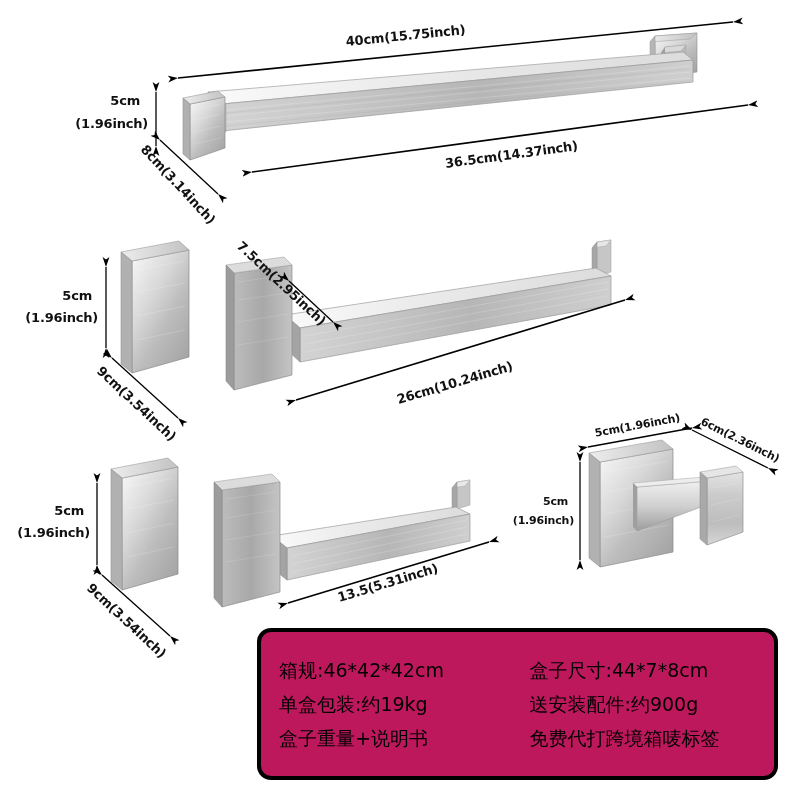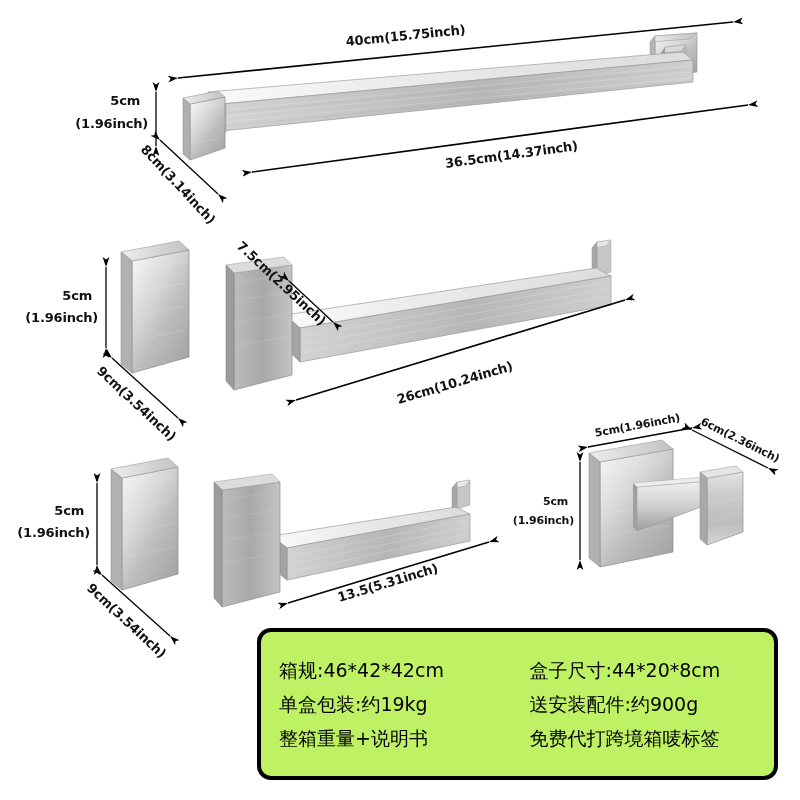--- a/index.html
+++ b/index.html
@@ -47,21 +47,21 @@
   }
   
   #info-box {
     position: absolute;
     left: 257px;
     top: 628px;
     width: 521px;
     height: 152px;
     border: 4px solid #000000;
     border-radius: 14px;
-    background: #bef264;
+    background: #be185d;
     box-sizing: border-box;
     display: flex;
     align-items: center;
     padding: 4px 0 4px 0;
   }
   .info-col {
     box-sizing: border-box;
     padding-left: 18px;
   }
   .info-col.left { width: 258px; }
@@ -370,22 +370,22 @@
         <text class="dim-text-sm" x="568" y="505" text-anchor="end">5cm</text>
         <text class="dim-text-sm" x="574" y="524" text-anchor="end">(1.96inch)</text>
       </g>
     </g>
   </svg>
 
   <div id="info-box">
     <div class="info-col left">
       <div class="info-line">箱规:46*42*42cm</div>
       <div class="info-line">单盒包装:约19kg</div>
-      <div class="info-line">整箱重量+说明书</div>
+      <div class="info-line">盒子重量+说明书</div>
     </div>
     <div class="info-col right">
-      <div class="info-line">盒子尺寸:44*20*8cm</div>
+      <div class="info-line">盒子尺寸:44*7*8cm</div>
       <div class="info-line">送安装配件:约900g</div>
       <div class="info-line">免费代打跨境箱唛标签</div>
     </div>
   </div>
 
 </div>
 
 </body></html>

